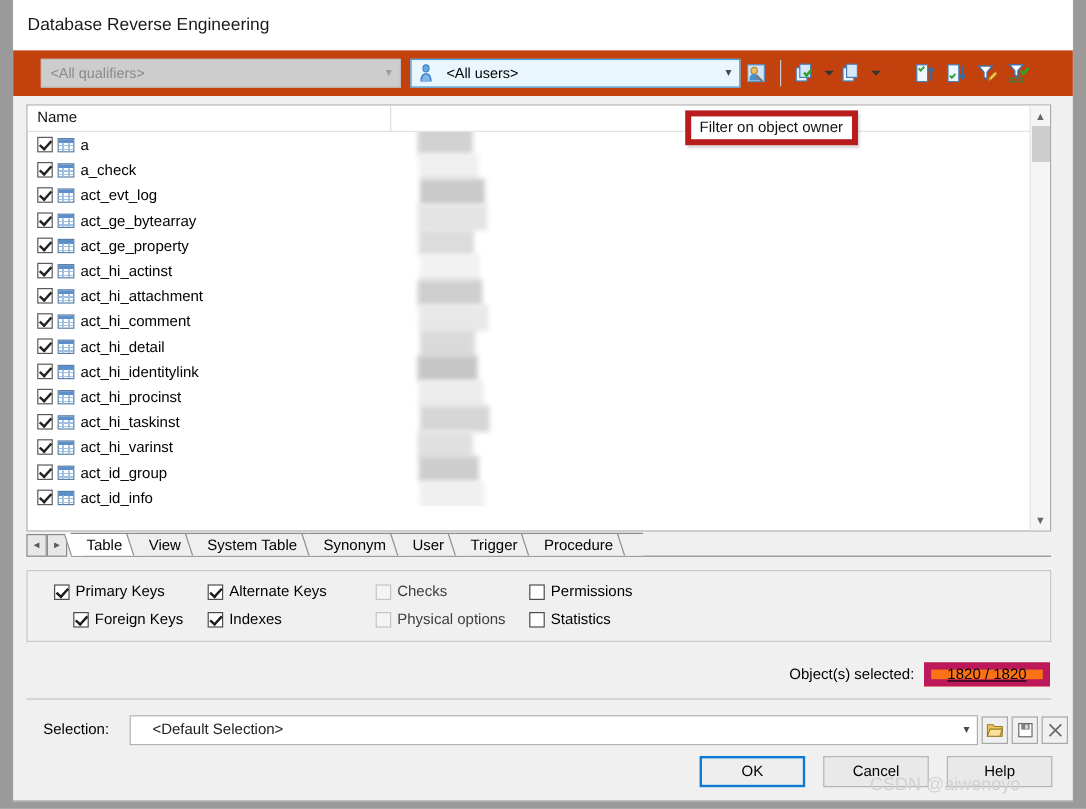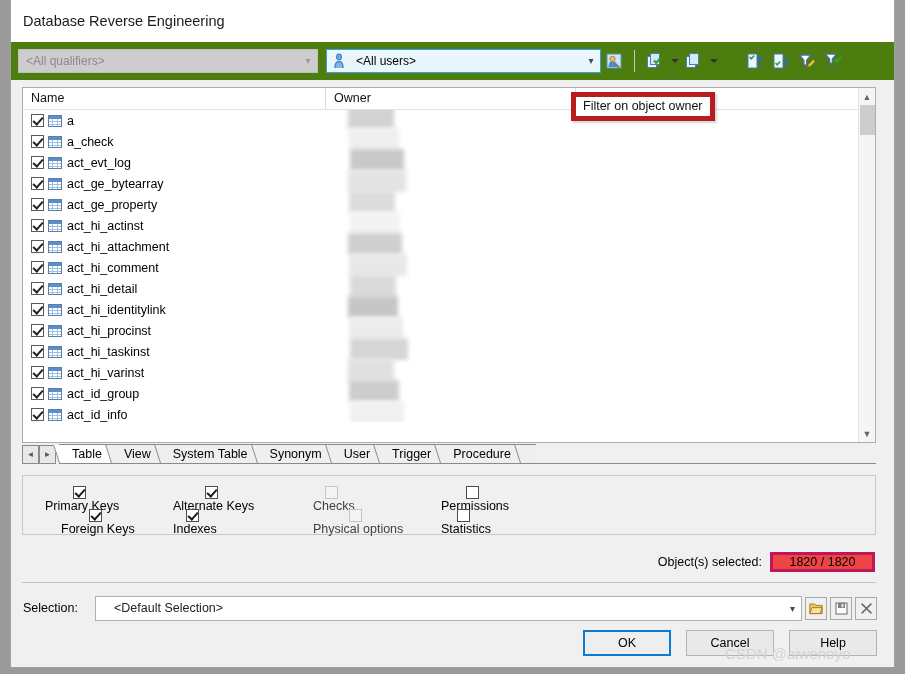--- a/index.html
+++ b/index.html
@@ -33,23 +33,23 @@
   }
   .titlebar .title{
     font-size:14.5px;
     color:#1a1a1a;
     font-family:"Liberation Sans", sans-serif;
   }
   
   .toolbar{
     height:38px;
     display:flex;align-items:center;
-    padding:0 7px;
-    box-sizing:border-box;
-    background:#4d7c0f;
+    padding:0 23px;
+    box-sizing:border-box;
+    background:#c2410c;
   }
   .combo{
     height:24px;
     box-sizing:border-box;
     display:flex;align-items:center;
     border:1px solid #b4b4b4;
     background:#fff;
     font-size:12px;
     position:relative;
   }
@@ -259,21 +259,20 @@
     left:22px;top:475px;
     width:854px;height:60px;
     border:1px solid #c8c8c8;
     background:#f0f0f0;
     box-sizing:border-box;
   }
   .opt{
     position:absolute;
     display:flex;align-items:center;
     font-size:12.5px;
-    flex-direction:column;
   }
   .opt .ocb{
     width:13px;height:13px;
     border:1px solid #4c4c4c;
     background:#fff;
     box-sizing:border-box;
     position:relative;
     margin-right:5px;
   }
   .opt.checked .ocb:after{
@@ -289,36 +288,37 @@
   
   .objsel{
     position:absolute;
     right:30px;top:552px;
     display:flex;align-items:center;
     font-size:12.5px;
   }
   .objsel .lbl{margin-right:8px;}
   .objsel .box{
     width:105px;height:20px;
-    border:3px solid #be185d;
-    background:#ef4444;
+    border:6px solid #be185d;
+    background:#f97316;
     box-sizing:border-box;
     display:flex;align-items:center;justify-content:center;
     font-size:12.5px;
+    text-decoration:underline;
   }
   .hr{
     position:absolute;
     left:22px;top:582px;
     width:854px;height:1px;
     background:#c4c4c4;
   }
   
   .selrow{
     position:absolute;
-    left:23px;top:595px;
+    left:36px;top:595px;
     width:854px;height:26px;
     display:flex;align-items:center;
     font-size:12.5px;
     justify-content:space-between;
   }
   .selrow .lab{width:72px;}
   .sel-combo{
     flex:1;height:25px;
     border:1px solid #b0b0b0;
     background:#fff;
@@ -475,21 +475,20 @@
         <rect x="5.4" y="15.1" width="3.2" height="1.6" fill="#3f7d3f"></rect>
         <rect x="9.3" y="15.1" width="3.2" height="1.6" fill="#3f7d3f"></rect>
       </svg>
     </div>
   </div>
 </div>
 
 <div class="list-outer">
   <div class="list-head">
     <div class="col col-name">Name</div>
-    <div class="col col-owner">Owner</div>
     <div class="col col-rest"></div>
   </div>
   <div class="rows" id="rows-host">
     <div class="owner-mask" id="owner-mask">
         <div style="top: -3px; height: 22px; background: rgb(210, 210, 210); left: 0px; width: 46px;"></div>
         <div style="top: 18px; height: 22px; background: rgb(239, 239, 239); left: 1px; width: 50px;"></div>
         <div style="top: 39px; height: 22px; background: rgb(201, 201, 201); left: 2px; width: 54px;"></div>
         <div style="top: 60px; height: 22px; background: rgb(228, 228, 228); left: 0px; width: 58px;"></div>
         <div style="top: 81px; height: 22px; background: rgb(220, 220, 220); left: 1px; width: 46px;"></div>
         <div style="top: 102px; height: 22px; background: rgb(242, 242, 242); left: 2px; width: 50px;"></div>

